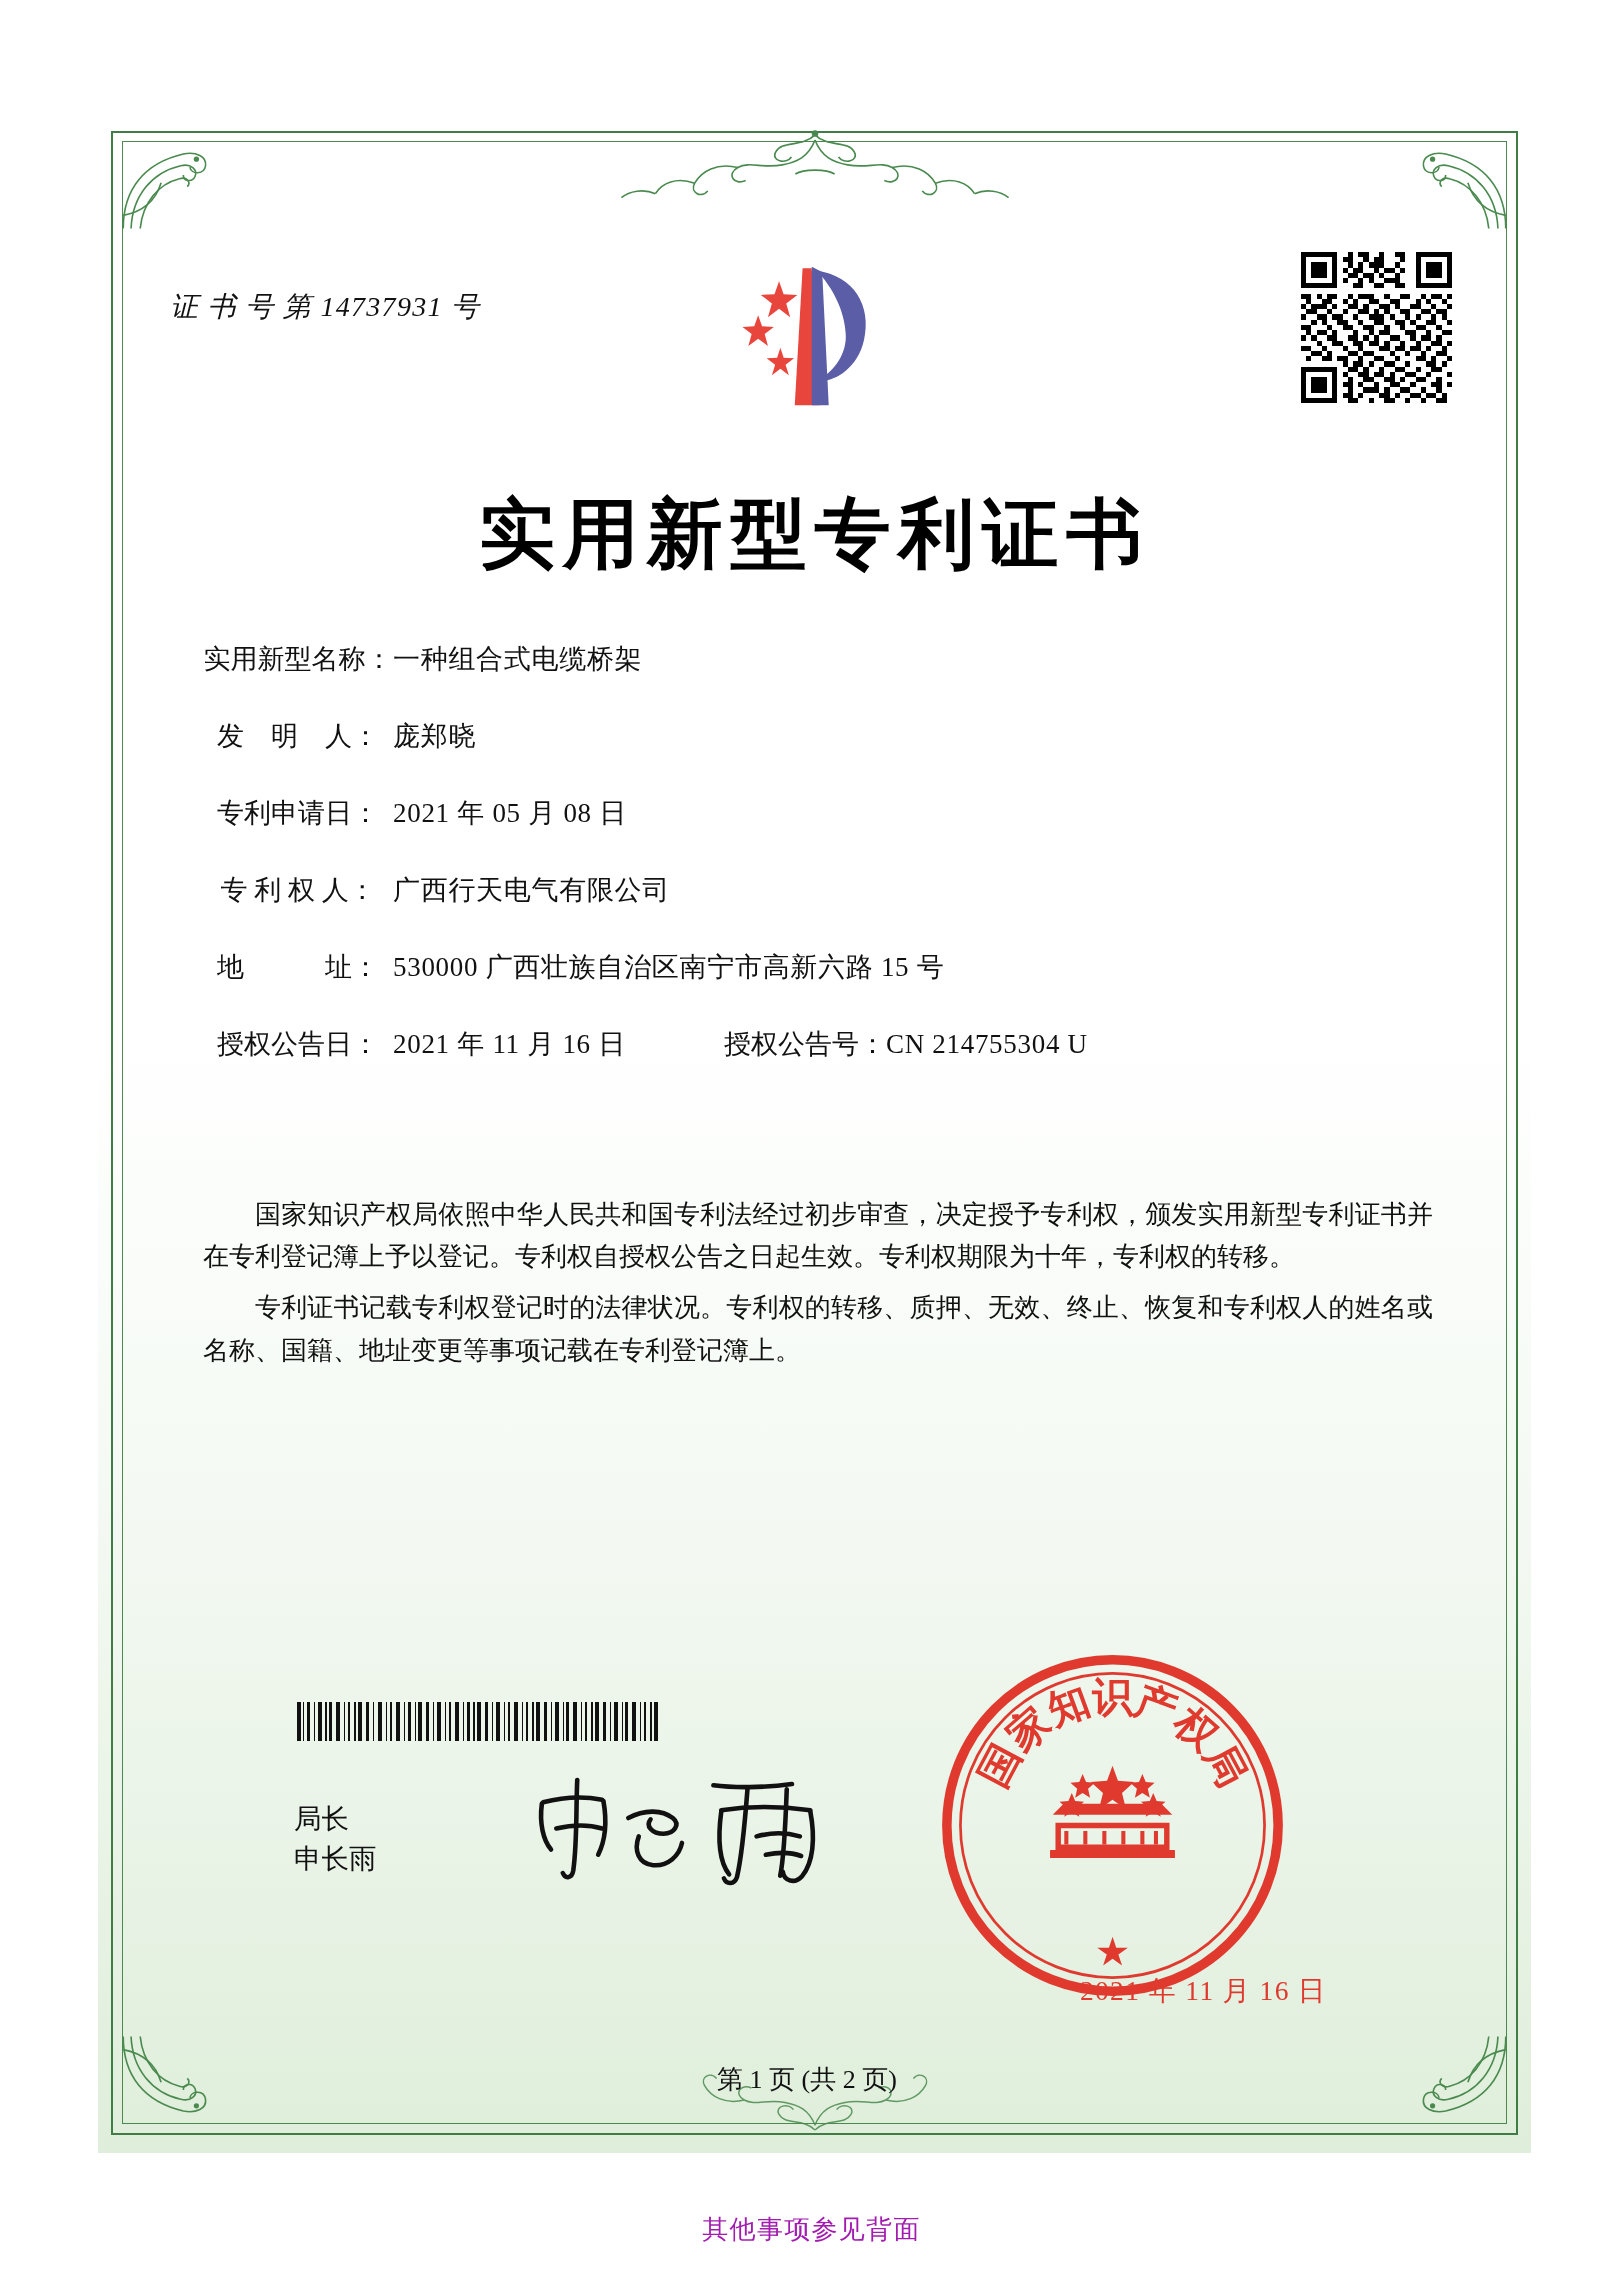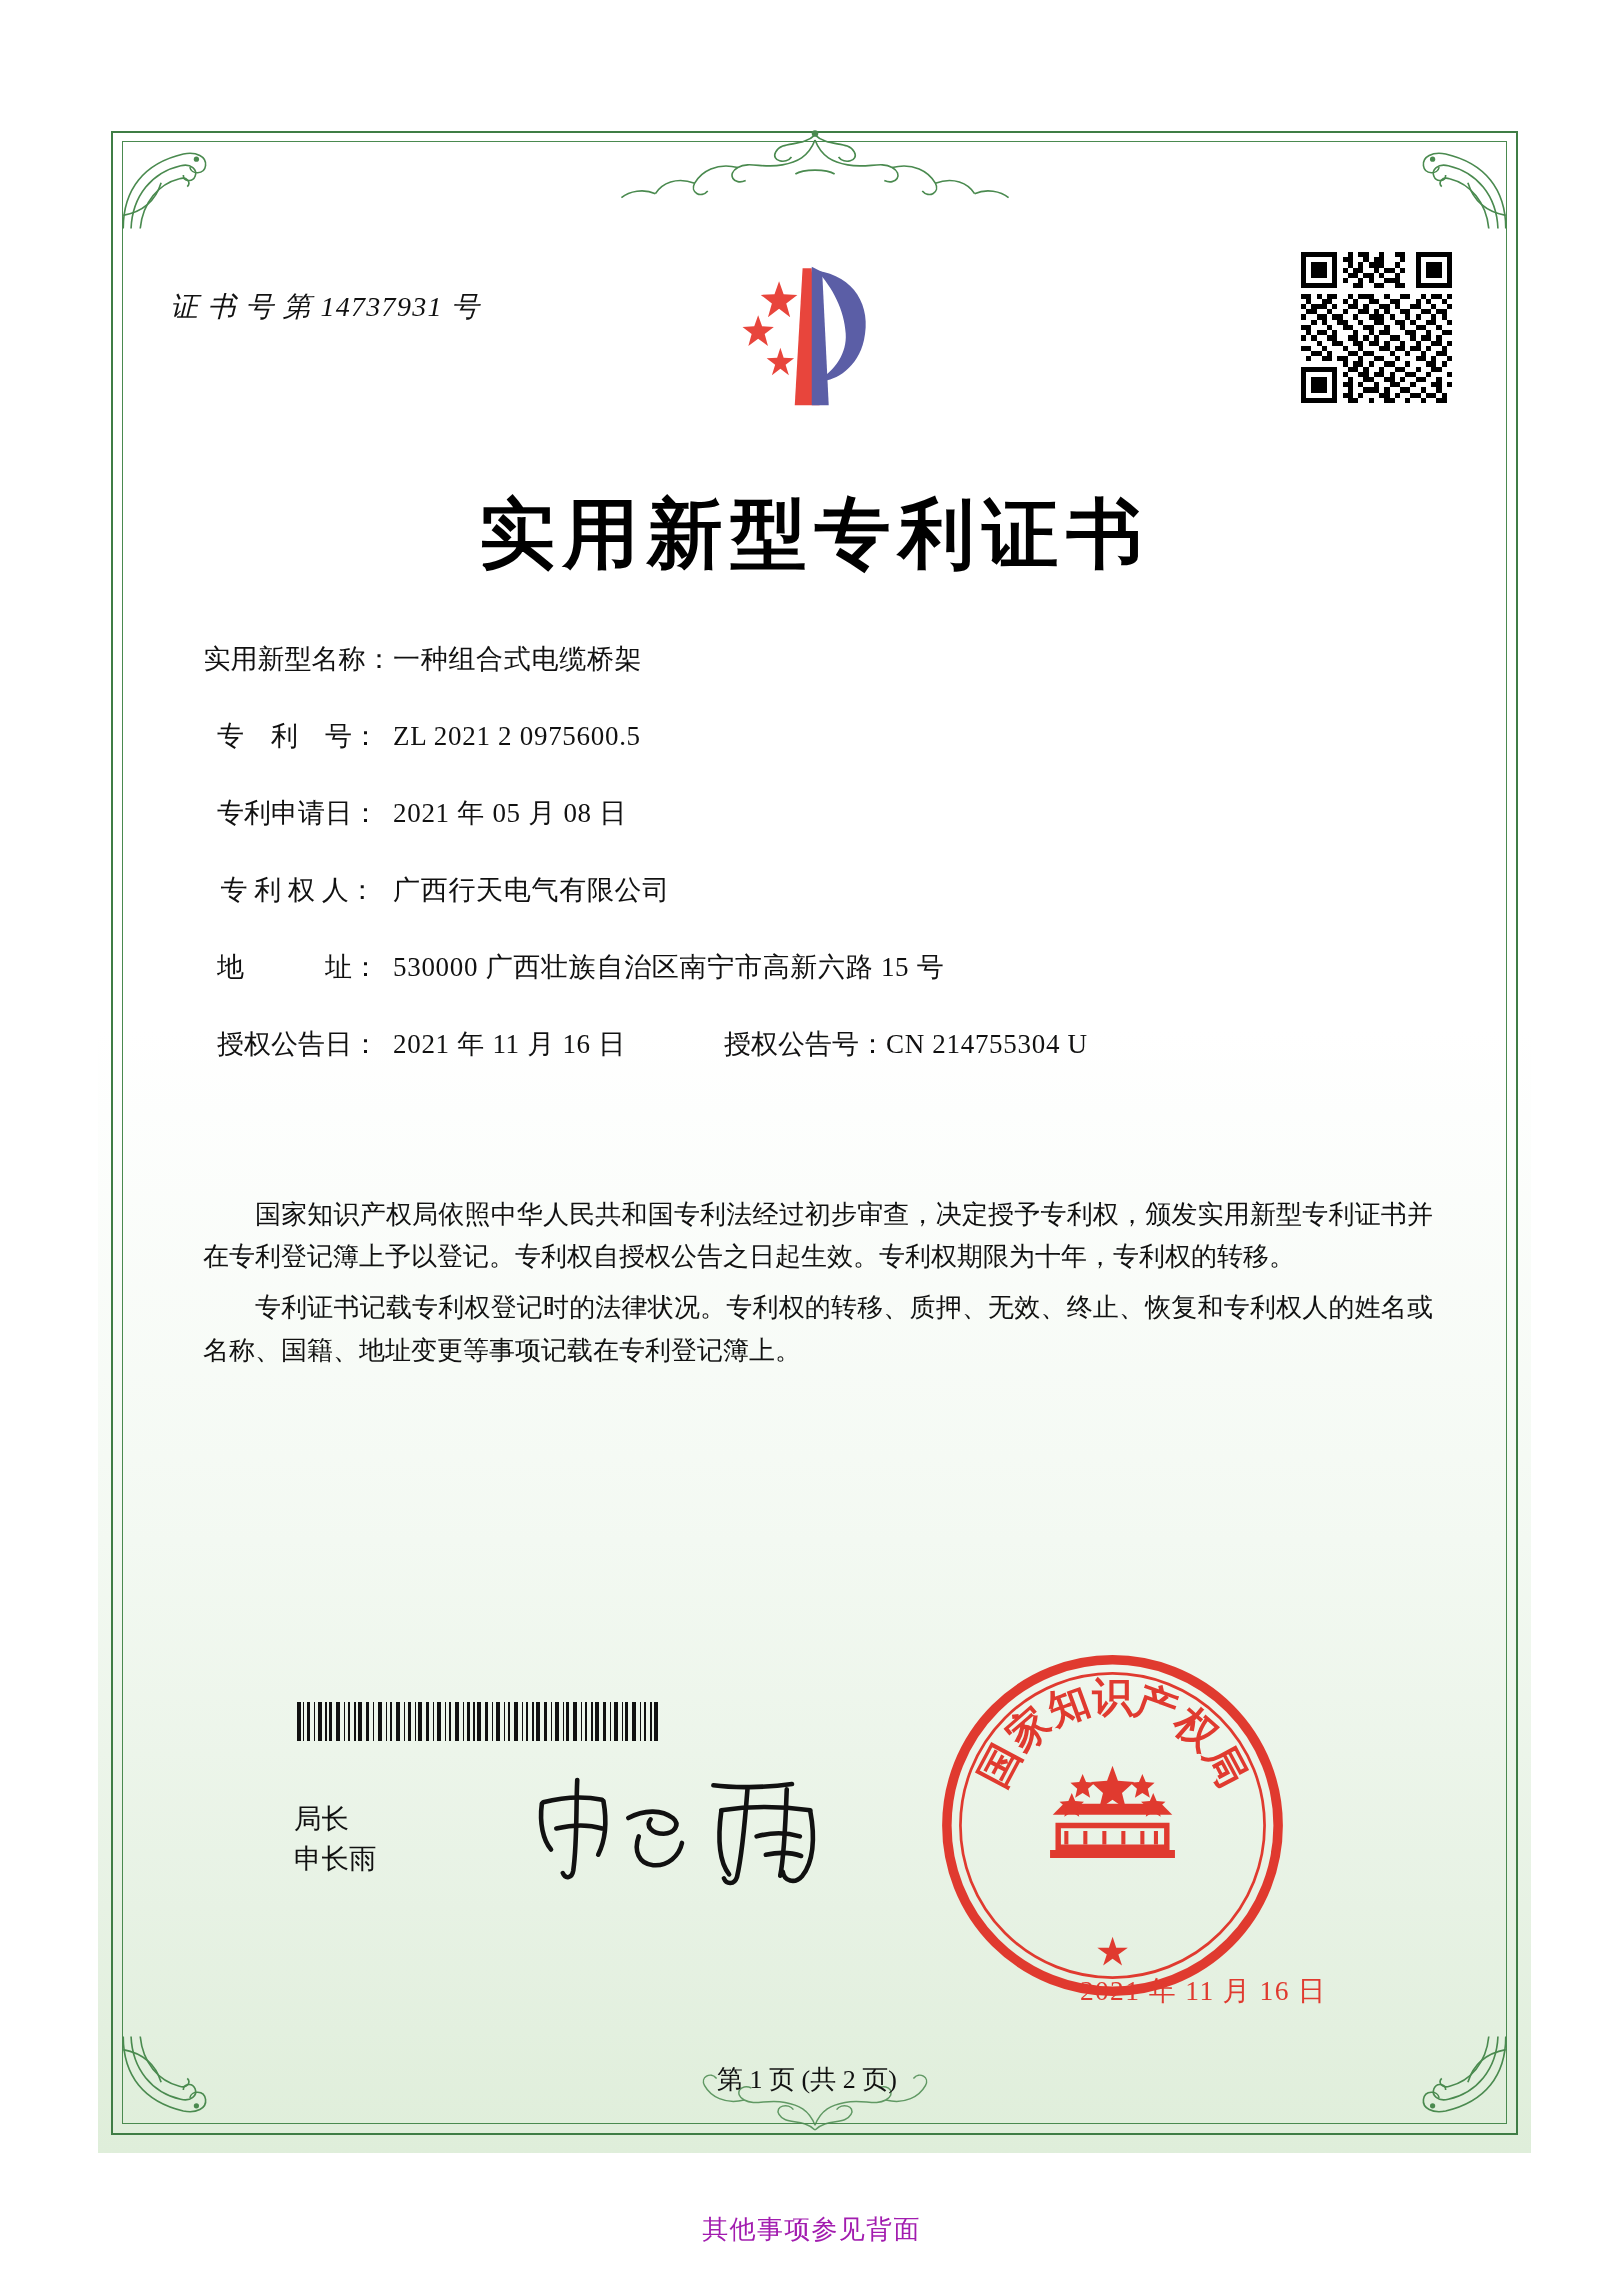--- a/index.html
+++ b/index.html
@@ -542,25 +542,25 @@
 
   <div class="title">实用新型专利证书</div>
 
   <div class="fields">
 
     <div class="field-row">
       <span class="field-label">实用新型名称：</span>
       <span class="field-value">一种组合式电缆桥架</span>
     </div>
 
-
     <div class="field-row">
-      <span class="field-label">专　利　号：</span>
-      <span class="field-value">ZL 2021 2 0975600.5</span>
+      <span class="field-label">发　明　人：</span>
+      <span class="field-value">庞郑晓</span>
     </div>
+
 
     <div class="field-row">
       <span class="field-label">专利申请日：</span>
       <span class="field-value">2021 年 05 月 08 日</span>
     </div>
 
     <div class="field-row">
       <span class="field-label">专 利 权 人：</span>
       <span class="field-value">广西行天电气有限公司</span>
     </div>

